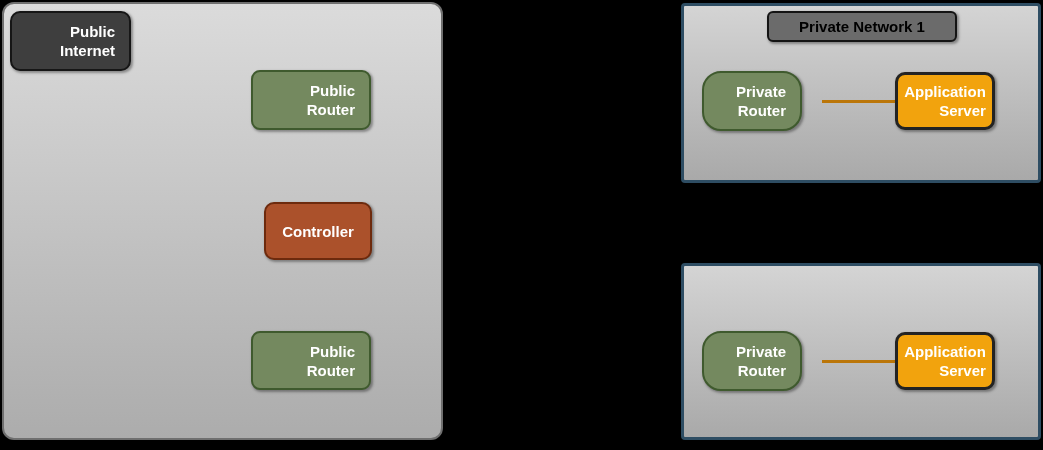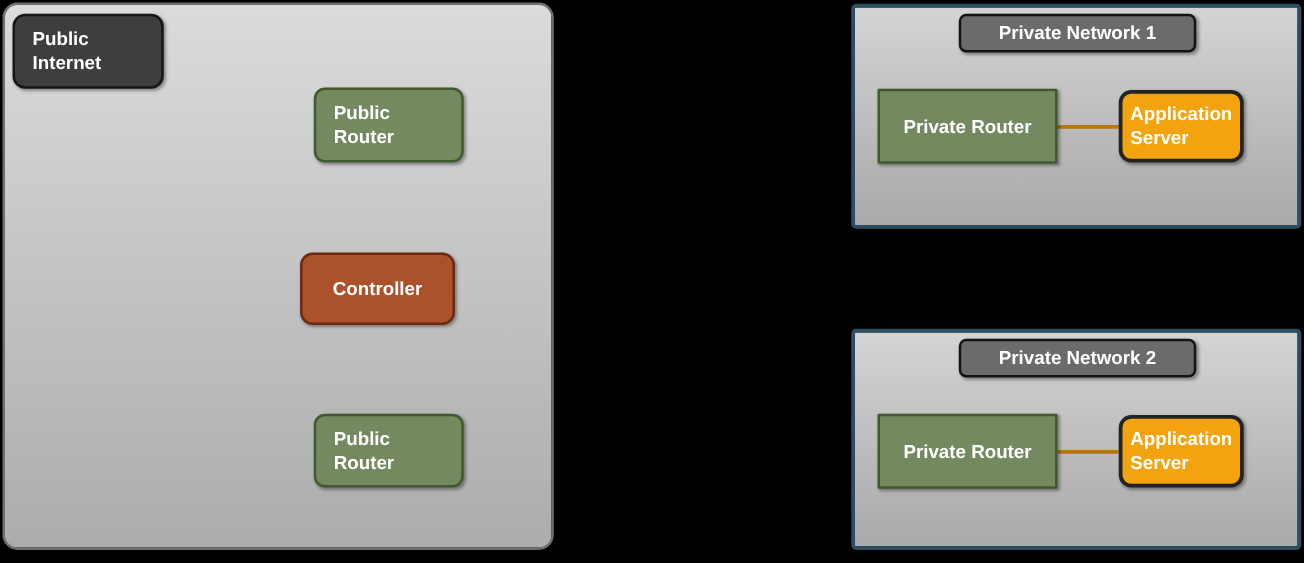--- a/index.html
+++ b/index.html
@@ -39,21 +39,21 @@
   .net-panel.p1 { top: 3px; height: 180px; }
   .net-panel.p2 { top: 263px; height: 177px; }
 
   
   .node {
     position: absolute;
     box-sizing: border-box;
     display: flex;
     align-items: center;
     justify-content: center;
-    text-align: left;
+    text-align: right;
     color: #ffffff;
     font-weight: 700;
     font-size: 15px;
     line-height: 19px;
     border-radius: 10px;
     padding: 0 14px;
     box-shadow: 1.5px 1.5px 2.5px rgba(0,0,0,0.35);
   }
 
   
@@ -63,41 +63,41 @@
   }
   .n-public-router-top {
     left: 247px; top: 66px; width: 120px; height: 60px;
     background: #74895f; border: 2.5px solid #3f5a2e; border-radius: 9px;
   }
   .n-sdk-application {
     left: 26px; top: 197px; width: 120px; height: 60px;
     background: #64798d; border: 2.5px solid #2d3e50;
   }
   .n-controller {
-    left: 236px; top: 198px; width: 124px; height: 58px;
+    left: 260px; top: 198px; width: 108px; height: 58px;
     background: #ab512b; border: 2.5px solid #6d2a0d;
   }
   .n-public-router-bottom {
     left: 247px; top: 327px; width: 120px; height: 59px;
     background: #74895f; border: 2.5px solid #3f5a2e; border-radius: 9px;
   }
 
   
   .net-title {
     position: absolute;
     left: 83px; top: 5px; width: 190px; height: 31px;
     box-sizing: border-box;
     display: flex; align-items: center; justify-content: center;
     background: #6b6b6b; border: 2.5px solid #141414; border-radius: 6px;
-    color: #ffffff; font-weight: 700; font-size: 15px;
+    color: #000000; font-weight: 700; font-size: 15px;
     box-shadow: 1.5px 1.5px 2.5px rgba(0,0,0,0.35);
   }
   .n-private-router {
-    left: 18px; top: 65px; width: 144px; height: 60px;
-    background: #74895f; border: 2.5px solid #3f5a2e; border-radius: 1px;
+    left: 18px; top: 65px; width: 100px; height: 60px;
+    background: #74895f; border: 2.5px solid #3f5a2e; border-radius: 19px;
   }
   .n-app-server {
     left: 211px; top: 66px; width: 100px; height: 58px;
     background: #f2a30d; border: 3px solid #232323;
   }
   .connector {
     position: absolute;
     left: 138px; top: 94px;
     width: 73px; height: 3px;
     background: #bb7609;
@@ -116,19 +116,18 @@
   </div>
 
   <div class="net-panel p1">
     <div class="net-title">Private Network 1</div>
     <div class="connector"></div>
     <div class="node n-private-router">Private Router</div>
     <div class="node n-app-server">Application Server</div>
   </div>
 
   <div class="net-panel p2">
-    <div class="net-title">Private Network 2</div>
     <div class="connector"></div>
     <div class="node n-private-router">Private Router</div>
     <div class="node n-app-server">Application Server</div>
   </div>
 
 </div>
 
 </body></html>

